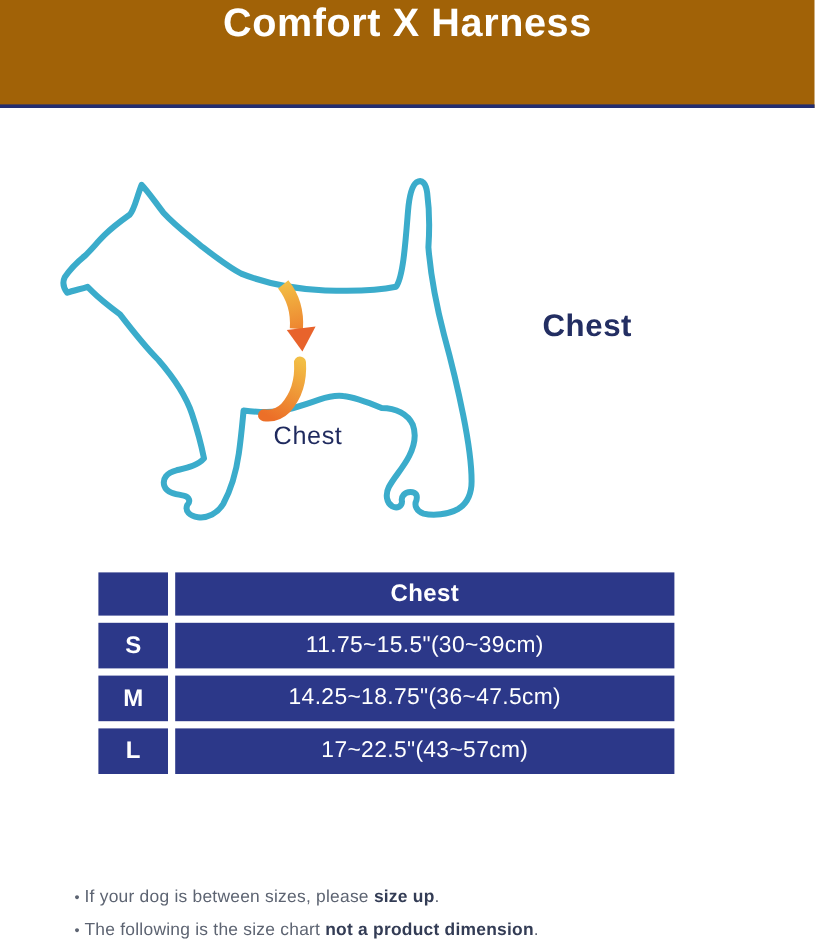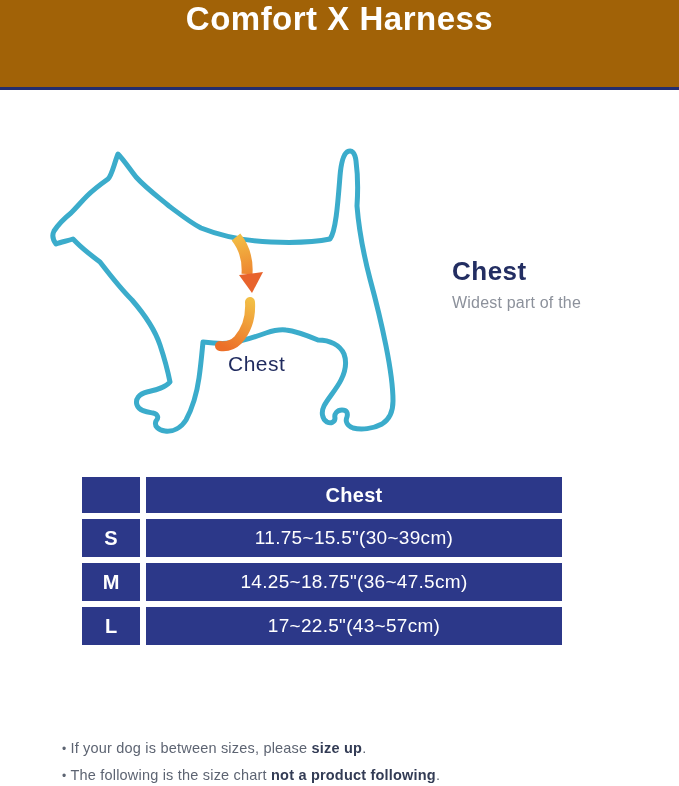--- a/index.html
+++ b/index.html
@@ -131,21 +131,20 @@
     <polygon points="239,275 263,272 252,293" fill="#E8632C"></polygon>
 
     <path d="M 250 302 C 251 318 246 331 238 340 C 233 345 227 347 220 346" fill="none" stroke="url(#bandBottom)" stroke-width="10" stroke-linecap="round"></path>
   </svg>
 
   <div class="band-caption">Chest</div>
 
   <div class="callout">
     <div class="callout-title">Chest</div>
     <div class="callout-desc">
-      <div>Widest part of the</div>
     </div>
   </div>
 
   <table class="size-table">
     <tbody>
         <tr class="hrow">
       <td class="c1"></td>
       <td class="c2 col-header">Chest</td>
     </tr>
     <tr class="drow">
@@ -160,16 +159,16 @@
       <td class="c1 size-label">L</td>
       <td class="c2 chest-val">17~22.5"(43~57cm)</td>
     </tr>
   </tbody>
     </table>
 
   <div class="note note-1">
     <span class="bullet">•</span><span>If your dog is between sizes, please </span><b>size up</b><span>.</span>
   </div>
   <div class="note note-2">
-    <span class="bullet">•</span><span>The following is the size chart </span><b>not a product following</b><span>.</span>
+    <span class="bullet">•</span><span>The following is the size chart </span><b>not a product dimension</b><span>.</span>
   </div>
 
 </div>
 
 </body></html>

